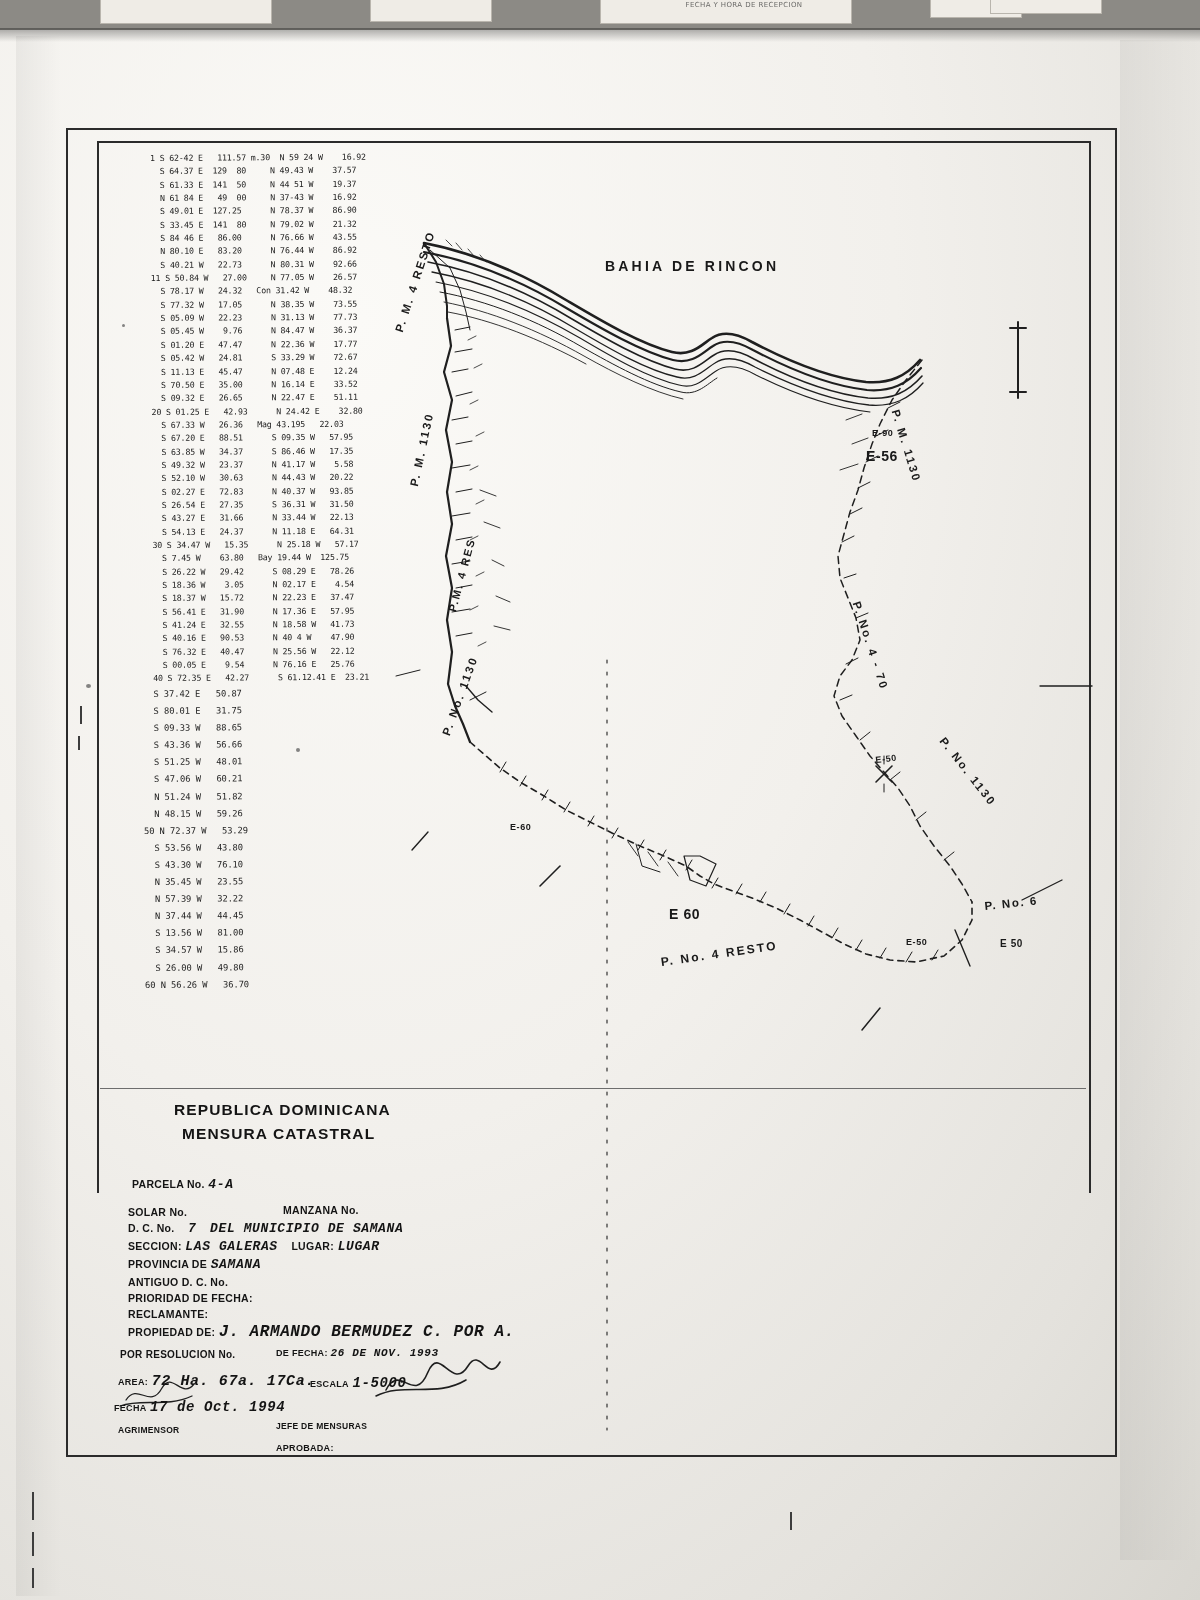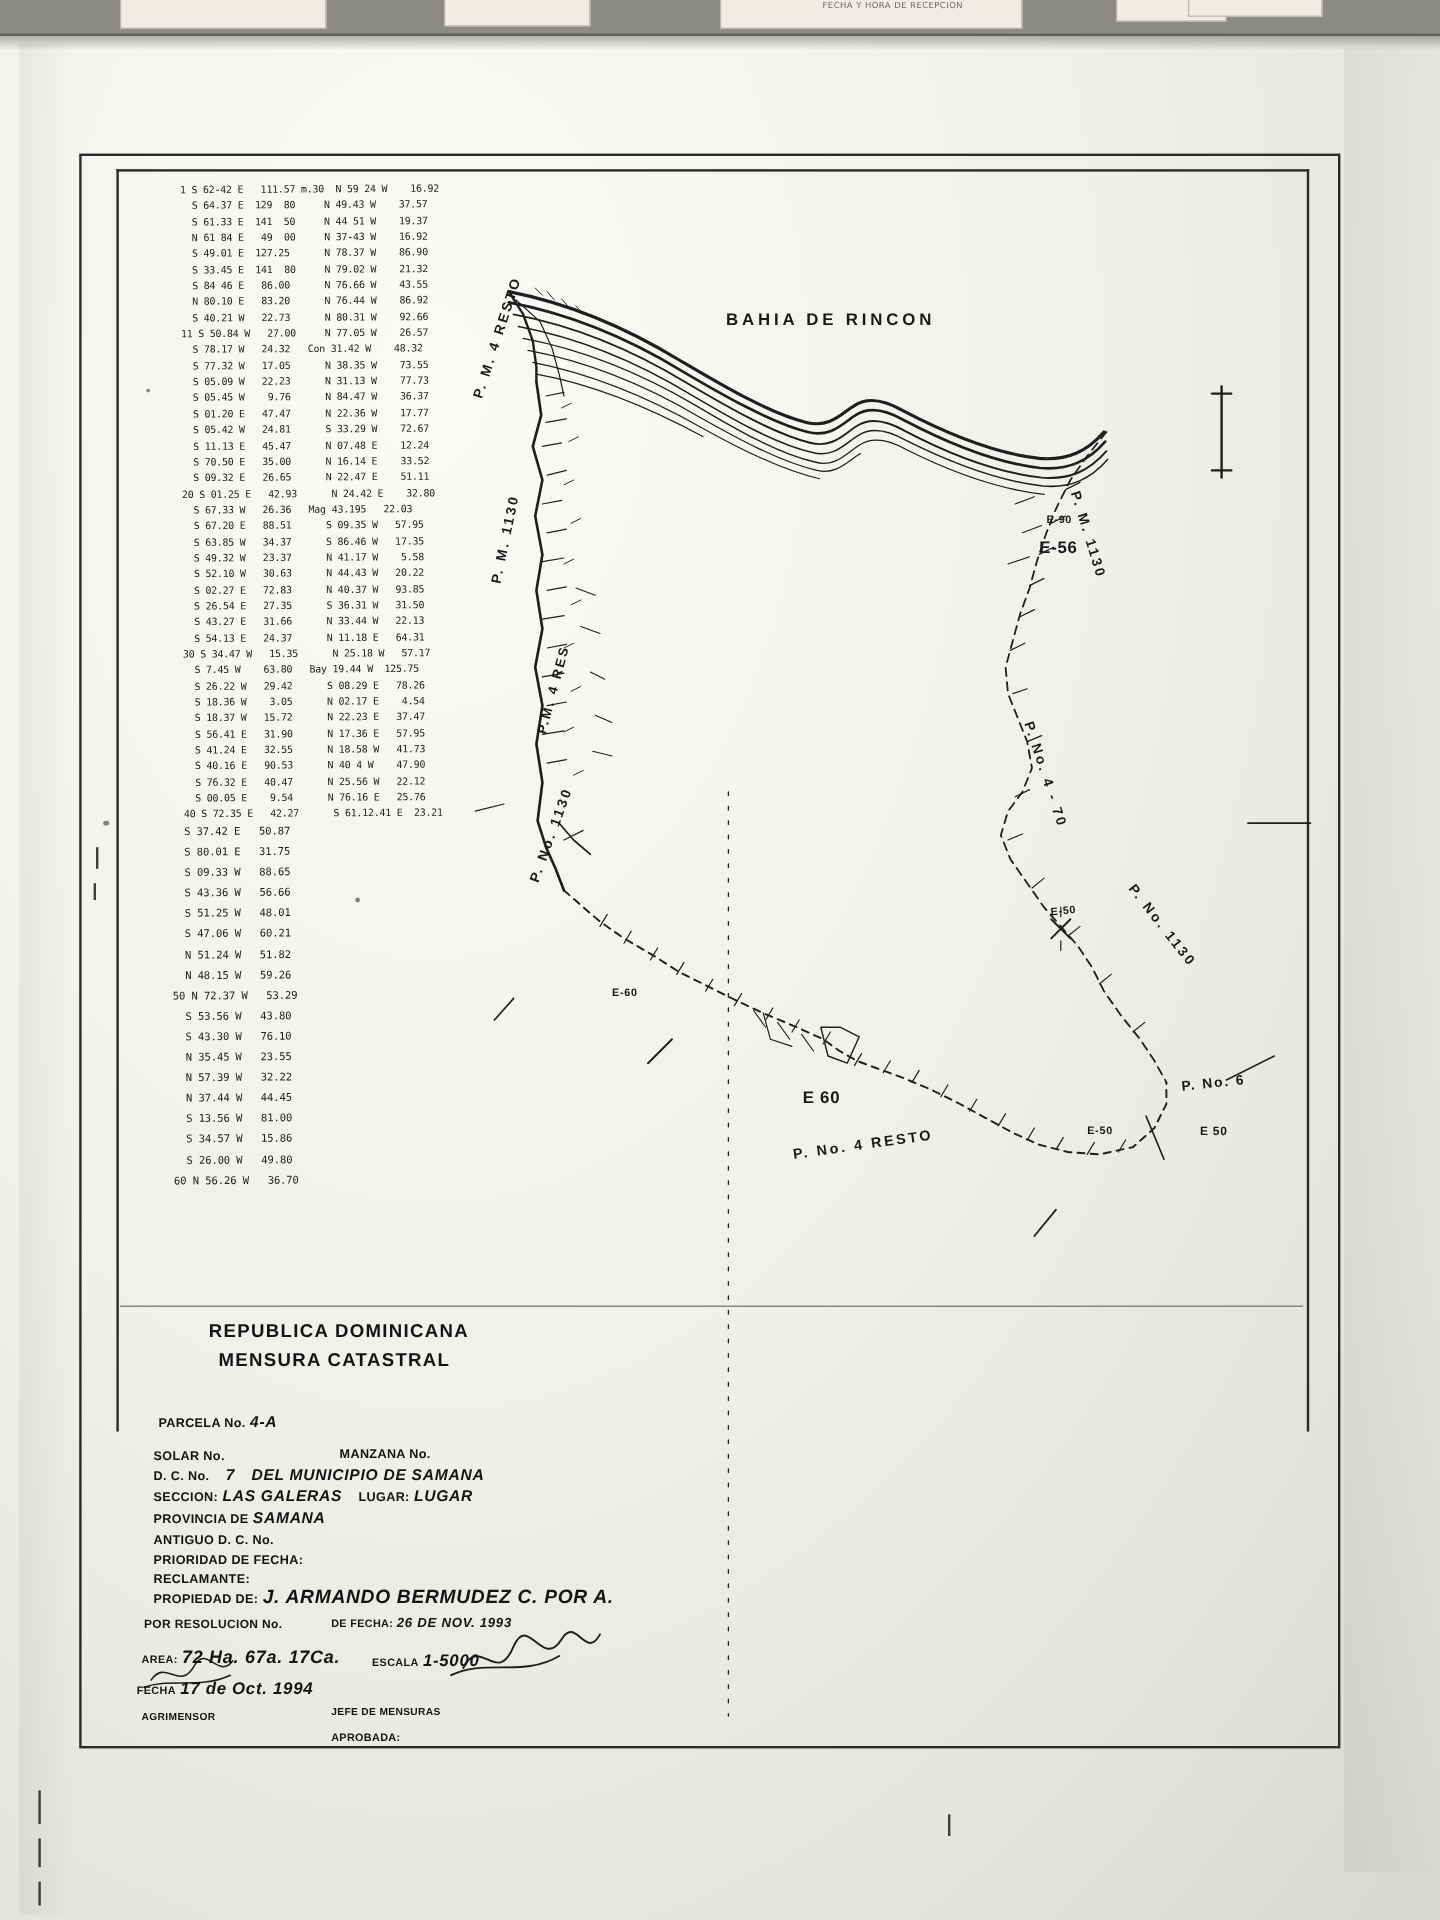--- a/index.html
+++ b/index.html
@@ -151,21 +151,21 @@
   }
   .fieldrow {
     position: absolute;
     font-family: "Liberation Sans", sans-serif;
     font-size: 11.5px;
     letter-spacing: .4px;
     white-space: nowrap;
   }
   .fieldlabel { font-weight: 700; font-size: 10.5px; letter-spacing: .3px; }
   .handwrite {
-    font-family: Liberation Sans, sans-serif;
+    font-family: Liberation Mono, monospace;
     font-style: italic;
     font-weight: 700;
     letter-spacing: .6px;
     font-size: 13px;
   }
   #row-parcela { left: 14px; top: 82px; }
   #row-solar { left: 10px; top: 110px; }
   #row-manzana { left: 165px; top: 108px; }
   #row-dc { left: 10px; top: 126px; }
   #row-seccion { left: 10px; top: 144px; }

